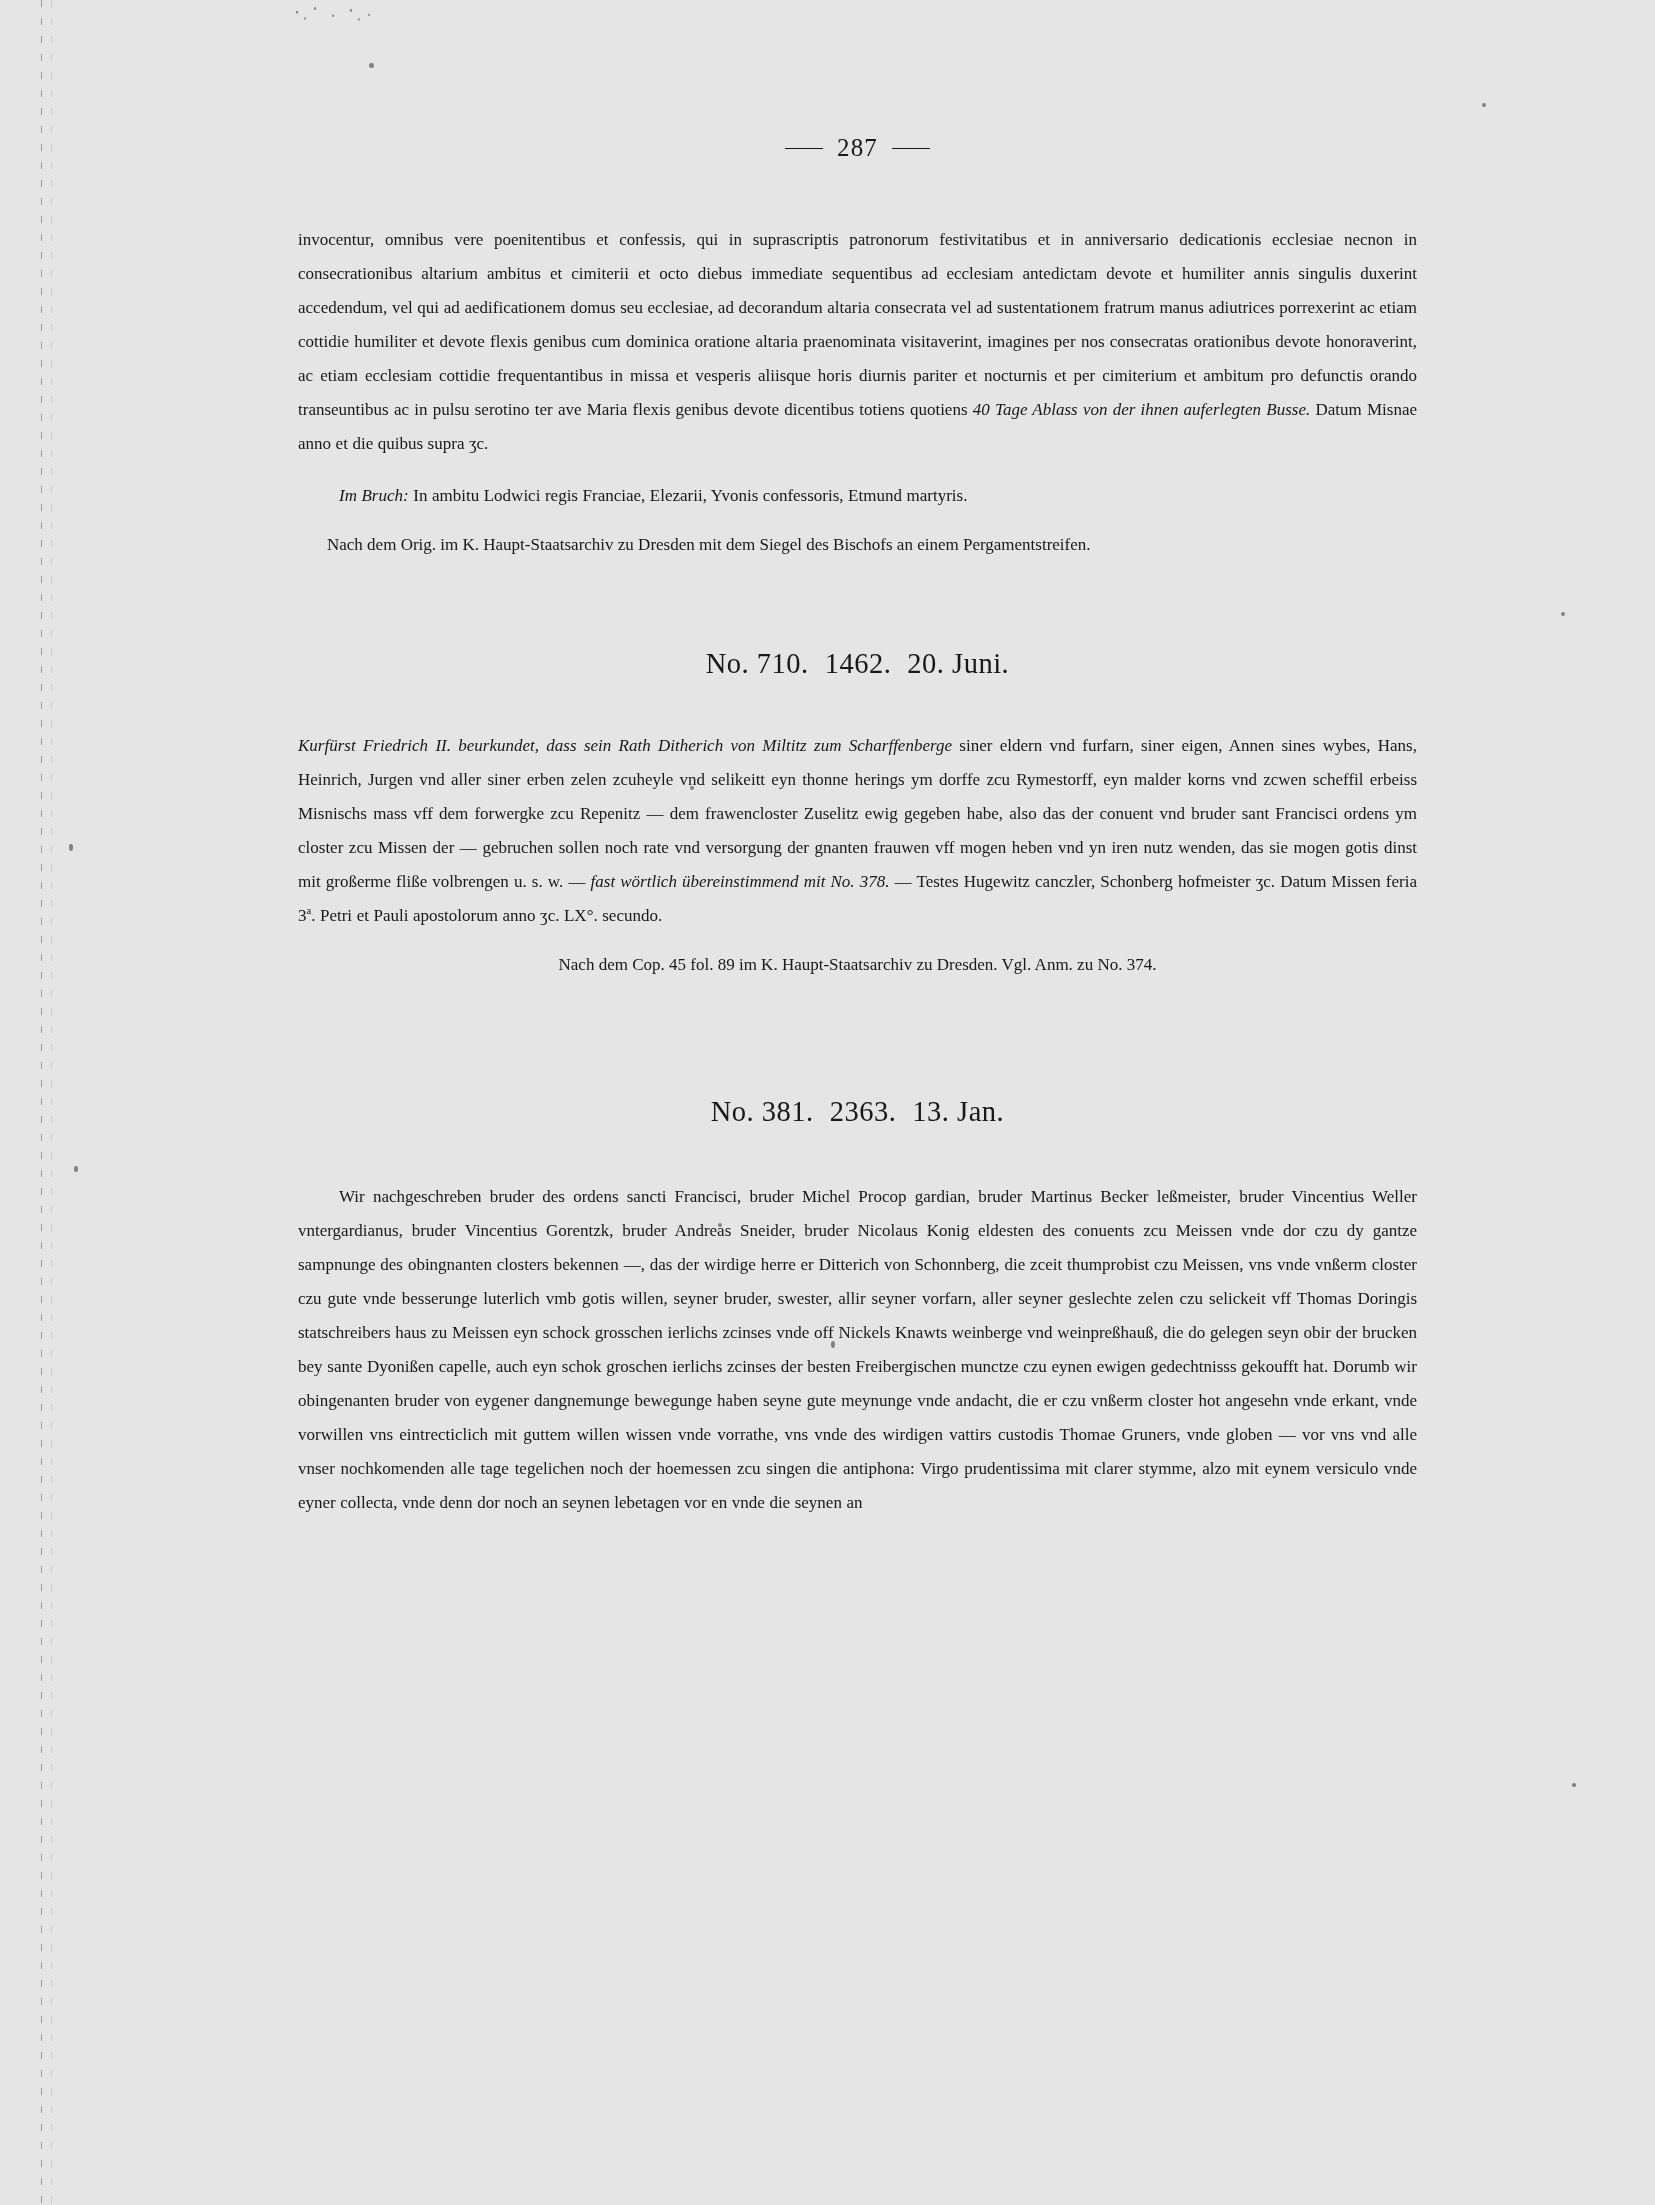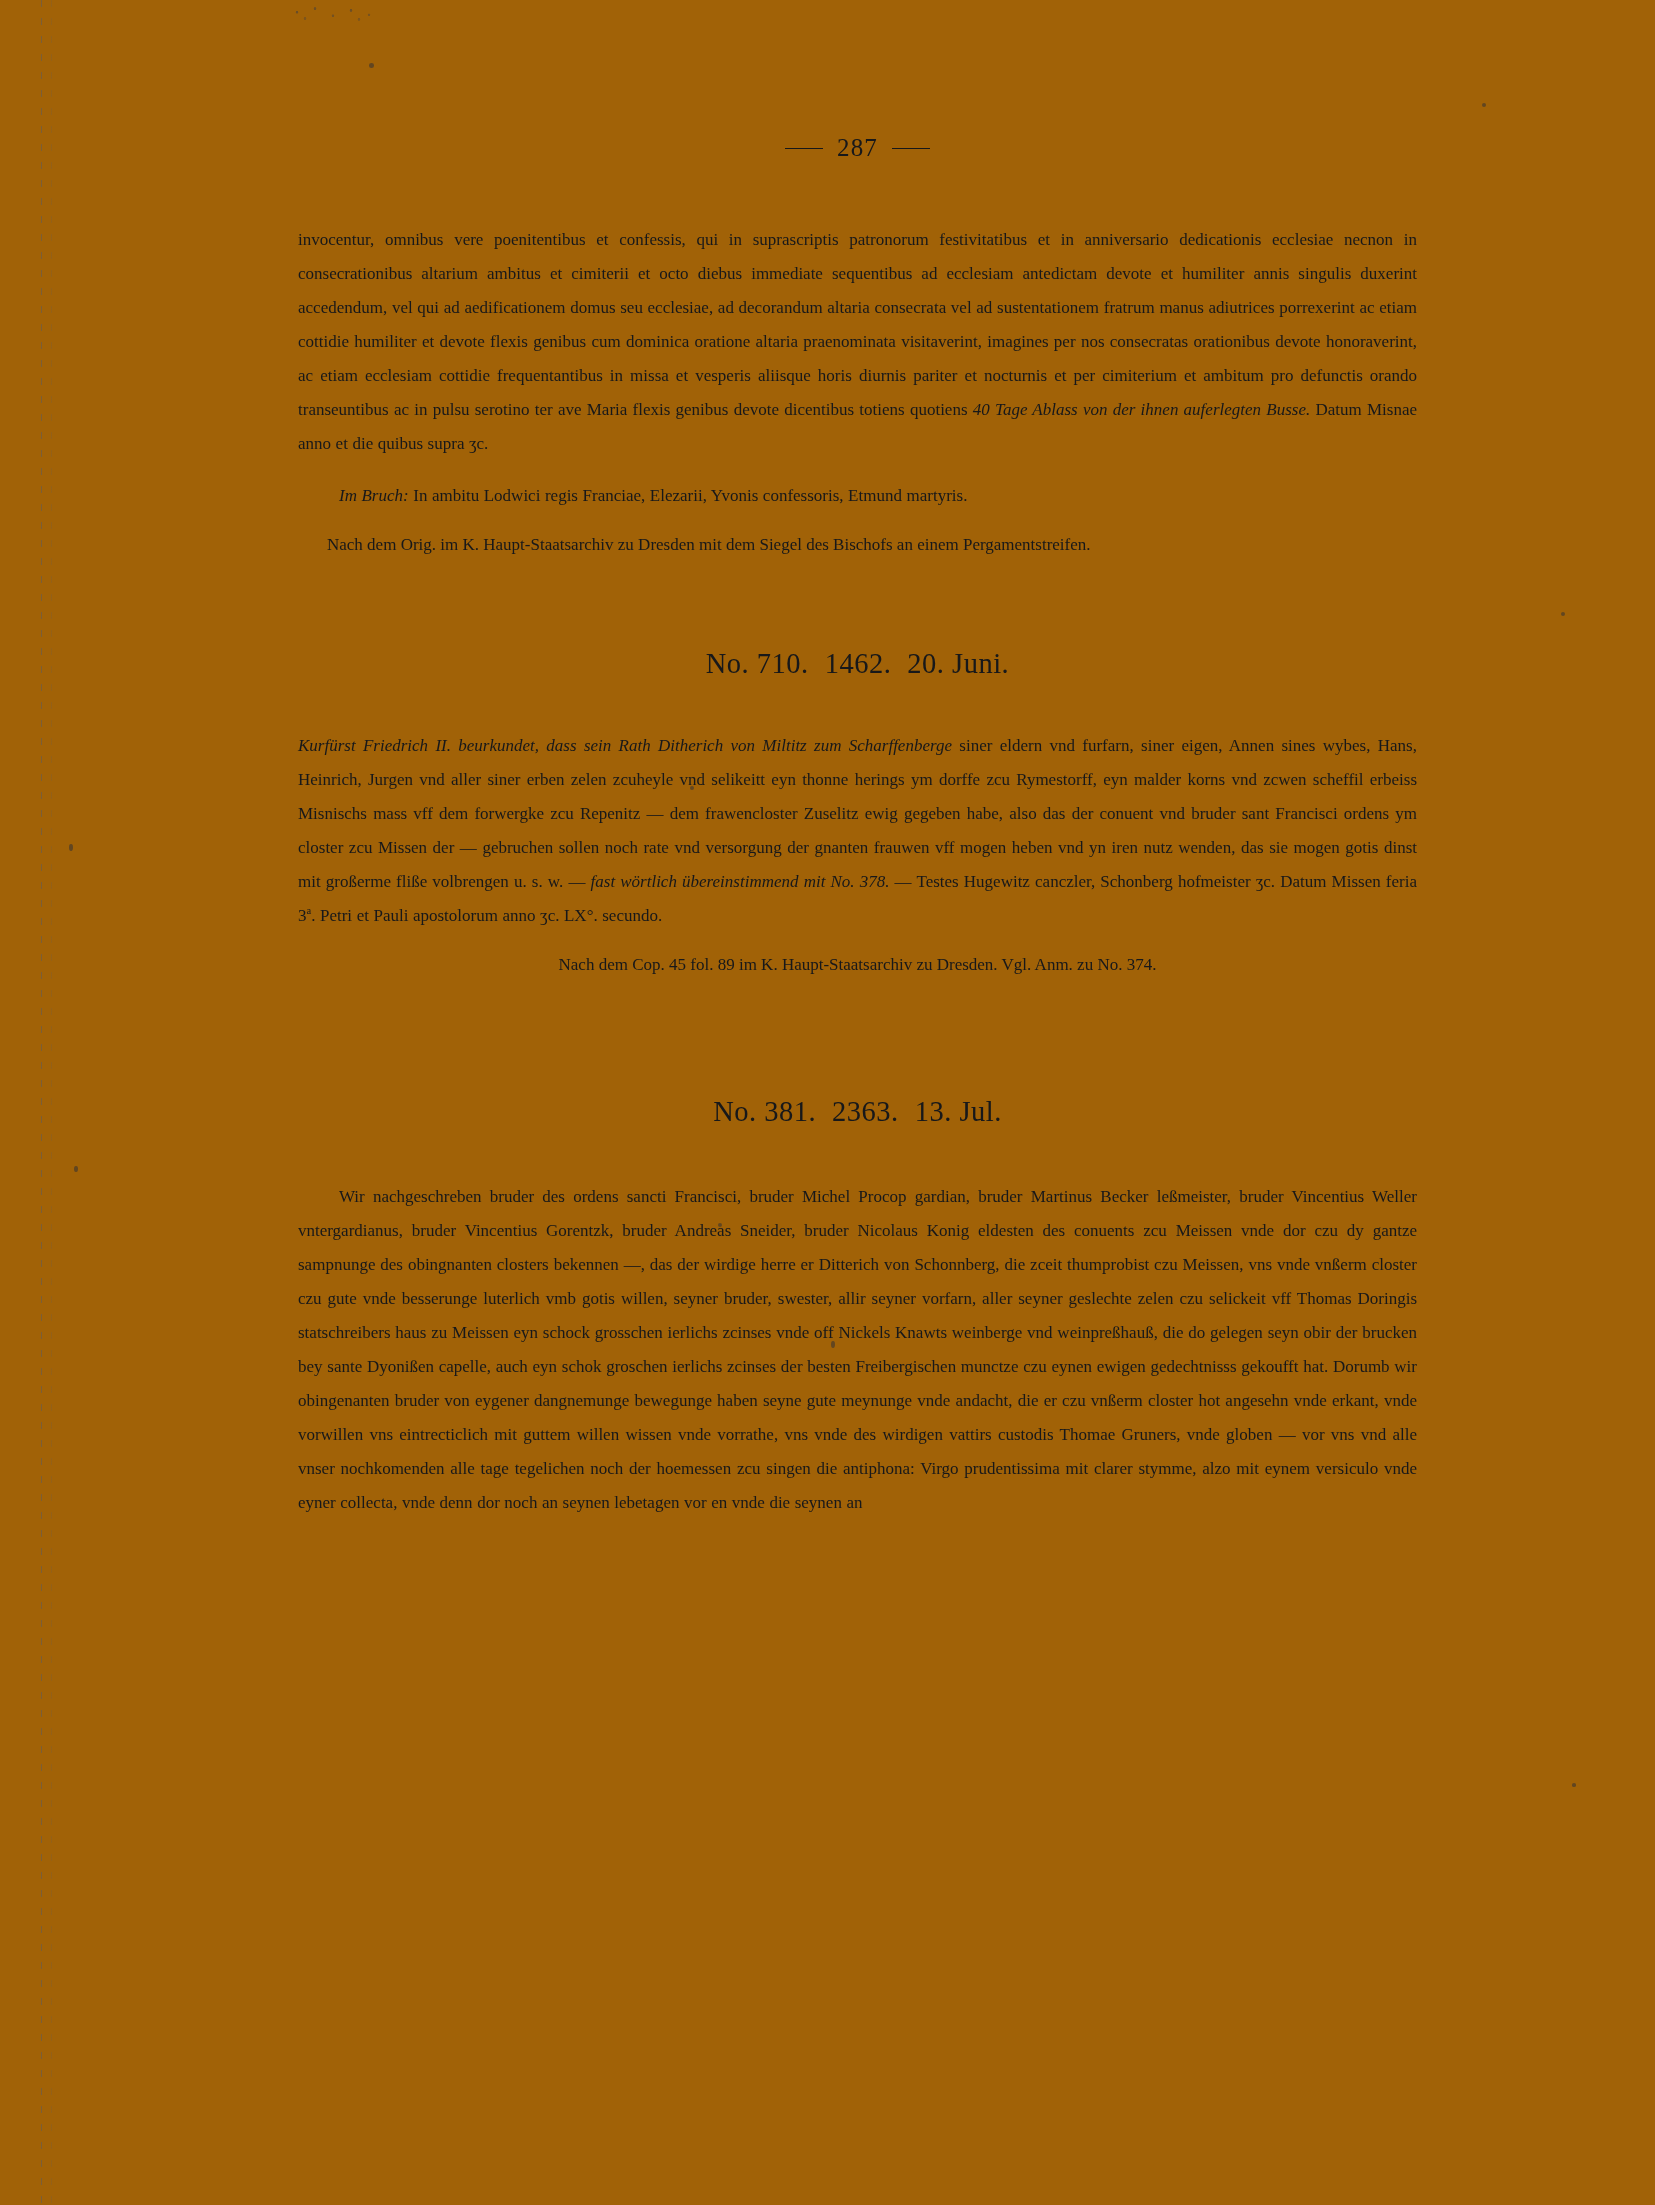--- a/index.html
+++ b/index.html
@@ -9,21 +9,21 @@
   }
   body {
     font-family: "Liberation Serif", "DejaVu Serif", serif;
     color: #17181a;
   }
 
   .page {
     position: relative;
     width: 1655px;
     height: 2205px;
-    background: #a16207;
+    background: #e5e5e5;
     overflow: hidden;
   }
 
   
   .scan-edge-line {
     position: absolute;
     top: 0;
     bottom: 0;
     width: 1.1px;
     background: repeating-linear-gradient(
@@ -175,21 +175,21 @@
     <h2 class="doc-heading"><span>No. 710.</span><span class="gap"></span><span>1462.</span><span class="gap"></span><span>20. Juni.</span></h2>
 
     <div class="sp-380-after"></div>
 
     <p class="body"><span class="ital">Kurfürst Friedrich II. beurkundet, dass sein Rath Ditherich von Miltitz zum Scharffenberge</span><span> siner eldern vnd furfarn, siner eigen, Annen sines wybes, Hans, Heinrich, Jurgen vnd aller siner erben zelen zcuheyle vnd selikeitt eyn thonne herings ym dorffe zcu Rymestorff, eyn malder korns vnd zcwen scheffil erbeiss Misnischs mass vff dem forwergke zcu Repenitz — dem frawencloster Zuselitz ewig gegeben habe, also das der conuent vnd bruder sant Francisci ordens ym closter zcu Missen der — gebruchen sollen noch rate vnd versorgung der gnanten frauwen vff mogen heben vnd yn iren nutz wenden, das sie mogen gotis dinst mit großerme fliße volbrengen u. s. w. — </span><span class="ital">fast wörtlich übereinstimmend mit No. 378.</span><span> — Testes Hugewitz canczler, Schonberg hofmeister ʒc.  Datum Missen feria 3</span><sup class="ord">a</sup><span>. Petri et Pauli apostolorum anno ʒc. LX°. secundo.</span></p>
 
     <p class="note centered"><span>Nach dem Cop. 45 fol. 89 im K. Haupt-Staatsarchiv zu Dresden.  Vgl. Anm. zu No. 374.</span></p>
 
     <div class="sp-381-before"></div>
 
-    <h2 class="doc-heading"><span>No. 381.</span><span class="gap"></span><span>2363.</span><span class="gap"></span><span>13. Jul.</span></h2>
+    <h2 class="doc-heading"><span>No. 381.</span><span class="gap"></span><span>2363.</span><span class="gap"></span><span>13. Jan.</span></h2>
 
     <div class="sp-381-after"></div>
 
     <p class="body"><span class="indent"></span><span>Wir nachgeschreben bruder des ordens sancti Francisci, bruder Michel Procop gardian, bruder Martinus Becker leßmeister, bruder Vincentius Weller vntergardianus, bruder Vincentius Gorentzk, bruder Andreas Sneider, bruder Nicolaus Konig eldesten des conuents zcu Meissen vnde dor czu dy gantze sampnunge des obingnanten closters bekennen —, das der wirdige herre er Ditterich von Schonnberg, die zceit thumprobist czu Meissen, vns vnde vnßerm closter czu gute vnde besserunge luterlich vmb gotis willen, seyner bruder, swester, allir seyner vorfarn, aller seyner geslechte zelen czu selickeit vff Thomas Doringis statschreibers haus zu Meissen eyn schock grosschen ierlichs zcinses vnde off Nickels Knawts weinberge vnd weinpreßhauß, die do gelegen seyn obir der brucken bey sante Dyonißen capelle, auch eyn schok groschen ierlichs zcinses der besten Freibergischen munctze czu eynen ewigen gedechtnisss gekoufft hat.  Dorumb wir obingenanten bruder von eygener dangnemunge bewegunge haben seyne gute meynunge vnde andacht, die er czu vnßerm closter hot angesehn vnde erkant, vnde vorwillen vns eintrecticlich mit guttem willen wissen vnde vorrathe, vns vnde des wirdigen vattirs custodis Thomae Gruners, vnde globen — vor vns vnd alle vnser nochkomenden alle tage tegelichen noch der hoemessen zcu singen die antiphona: Virgo prudentissima mit clarer stymme, alzo mit eynem versiculo vnde eyner collecta, vnde denn dor noch an seynen lebetagen vor en vnde die seynen an</span></p>
 
   </div>
 </div>
 
 
 </body></html>

